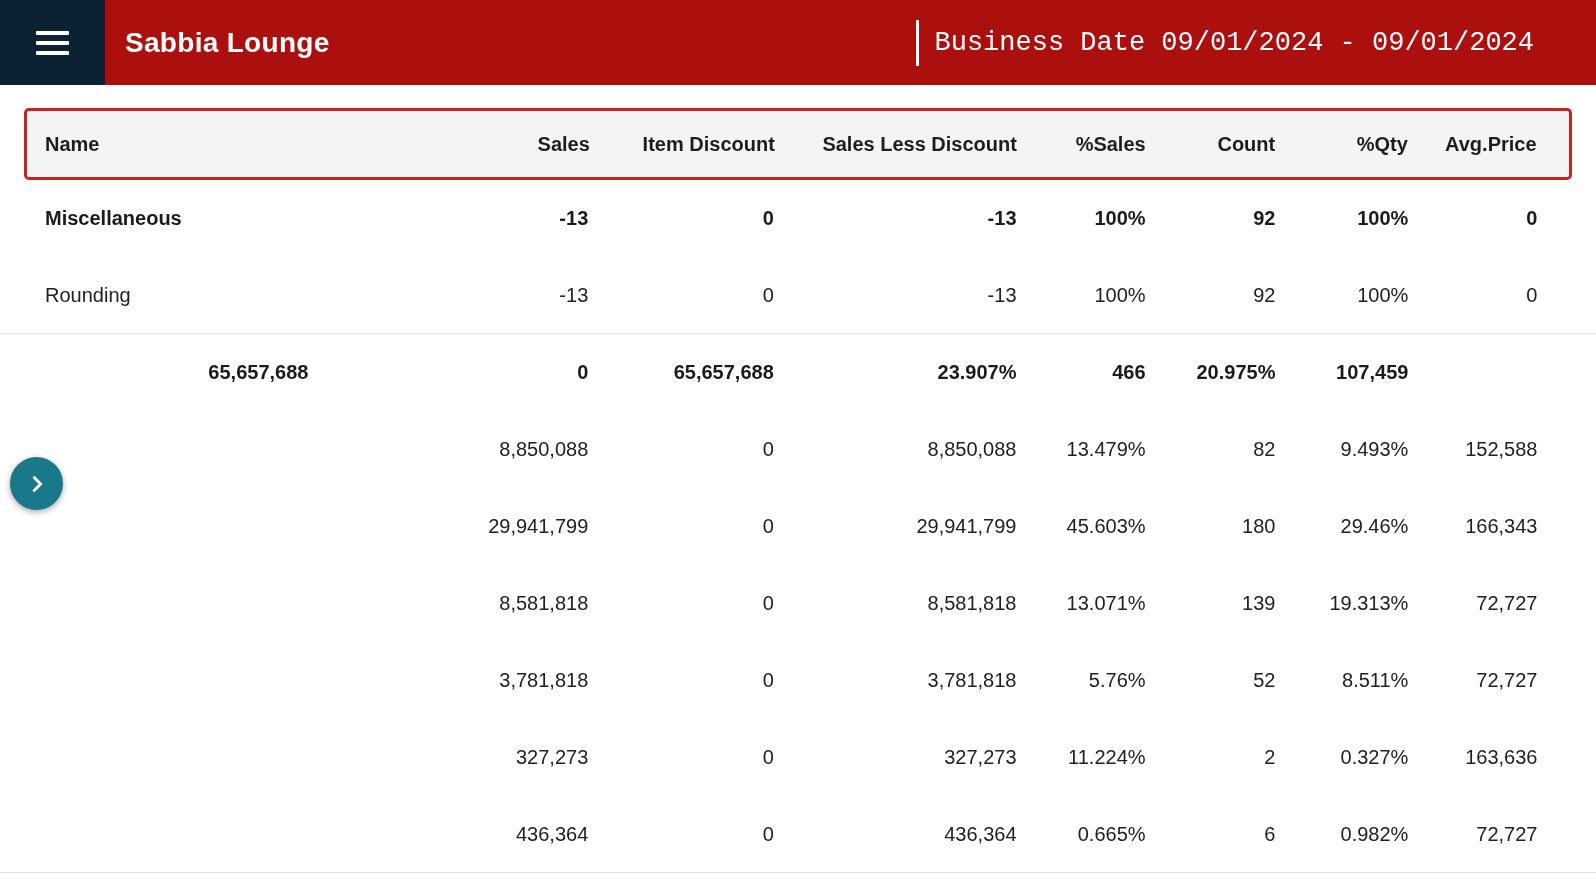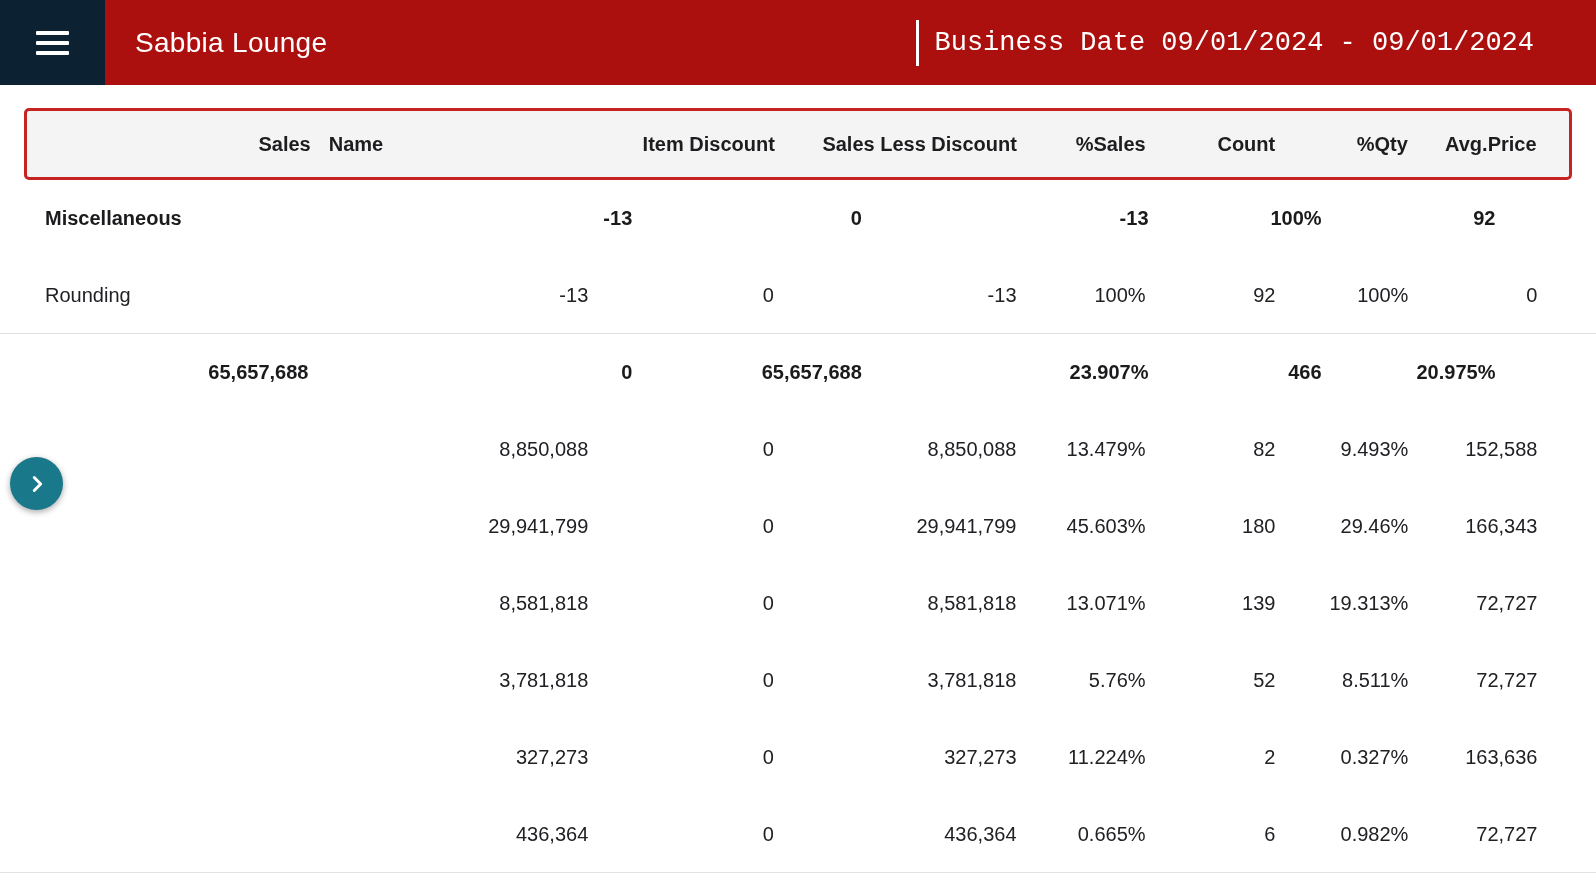--- a/index.html
+++ b/index.html
@@ -29,22 +29,22 @@
   .menu-btn {
     width: 105px; height: 85px;
     background: var(--menu-bg, #0C2132);
     border: none; cursor: pointer;
     display: flex; align-items: center; justify-content: center;
     flex: 0 0 auto;
   }
   .hamburger { display: flex; flex-direction: column; gap: 6px; }
   .hamburger span { display: block; width: 33px; height: 4px; background: #fff; border-radius: 1px; }
   .app-title {
-    font-size: 28px; font-weight: 400; letter-spacing: 0.3px;
-    margin-left: 30px; align-self: center;
+    font-size: 28px; font-weight: 700; letter-spacing: 0.3px;
+    margin-left: 20px; align-self: center;
   }
   .date-group { margin-left: auto; display: flex; align-items: center; padding-right: 62px; font-family: Liberation Mono, monospace; }
   .date-sep { width: 3px; height: 46px; background: #fff; margin-right: 16px; flex: 0 0 auto; }
   .business-date { font-size: 27px; font-weight: 400; white-space: nowrap; }
 
   
   .thead-box {
     display: grid; grid-template-columns: var(--grid-cols);
     align-items: center;
     height: 72px;
@@ -63,21 +63,21 @@
   .trow {
     display: grid; grid-template-columns: var(--grid-cols);
     align-items: center;
     height: 77px;
     padding: 0 26px 0 24px;
     font-size: 20px; color: #202124;
     background: #fff;
     cursor: pointer;
   }
   .trow .cell-name { padding-left: 21px; }
-  .trow.bold { font-weight: 700; color: #1B1B1D; gap: 44px; }
+  .trow.bold { font-weight: 700; color: #1B1B1D; }
   .trow.divider { border-bottom: 1px solid #E2E2E2; }
 
   
   .expand-fab {
     position: absolute; left: 10px; top: 457px;
     width: 53px; height: 53px;
     border-radius: 50%;
     background: var(--accent-teal, #19788A);
     border: none; cursor: pointer;
     display: flex; align-items: center; justify-content: center;
@@ -97,22 +97,22 @@
   </button>
   <div class="app-title">Sabbia Lounge</div>
   <div class="date-group">
     <div class="date-sep"></div>
     <div class="business-date">Business Date 09/01/2024 - 09/01/2024</div>
   </div>
 </header>
 
 <main>
   <div class="thead-box">
+    <div class="cell cell-name">Name</div>
     <div class="cell cell-num">Sales</div>
-    <div class="cell cell-name">Name</div>
     <div class="cell cell-num">Item Discount</div>
     <div class="cell cell-num">Sales Less Discount</div>
     <div class="cell cell-num">%Sales</div>
     <div class="cell cell-num">Count</div>
     <div class="cell cell-num">%Qty</div>
     <div class="cell cell-num">Avg.Price</div>
   </div>
 
   <div class="tbody">
   <div class="trow bold">

